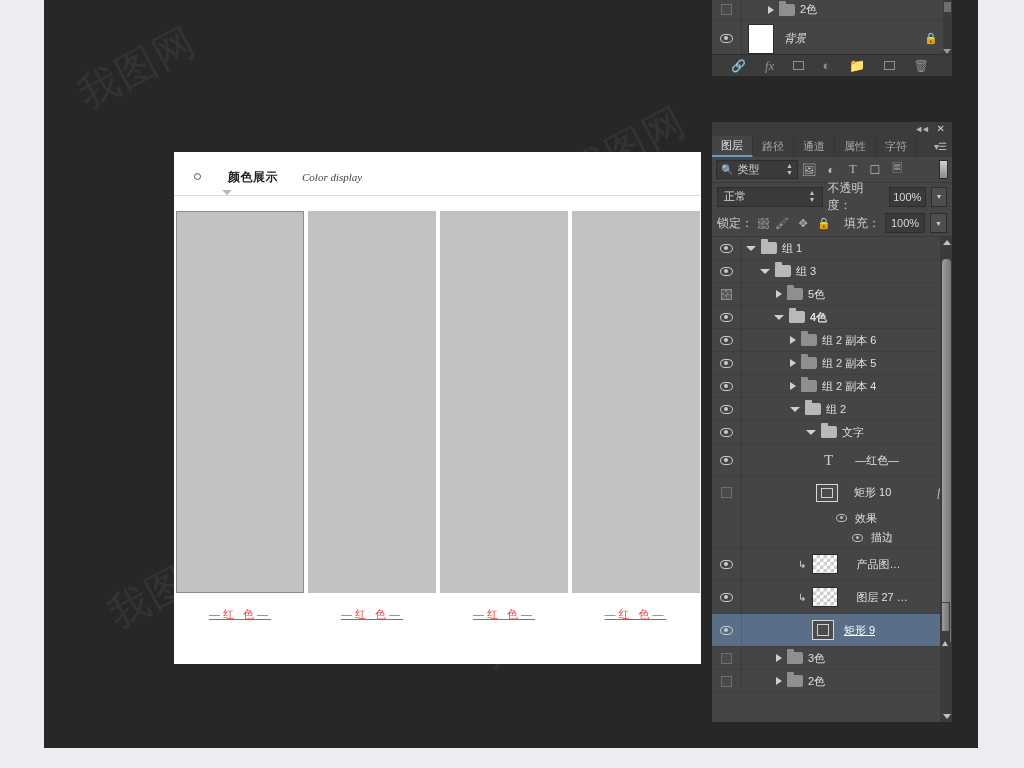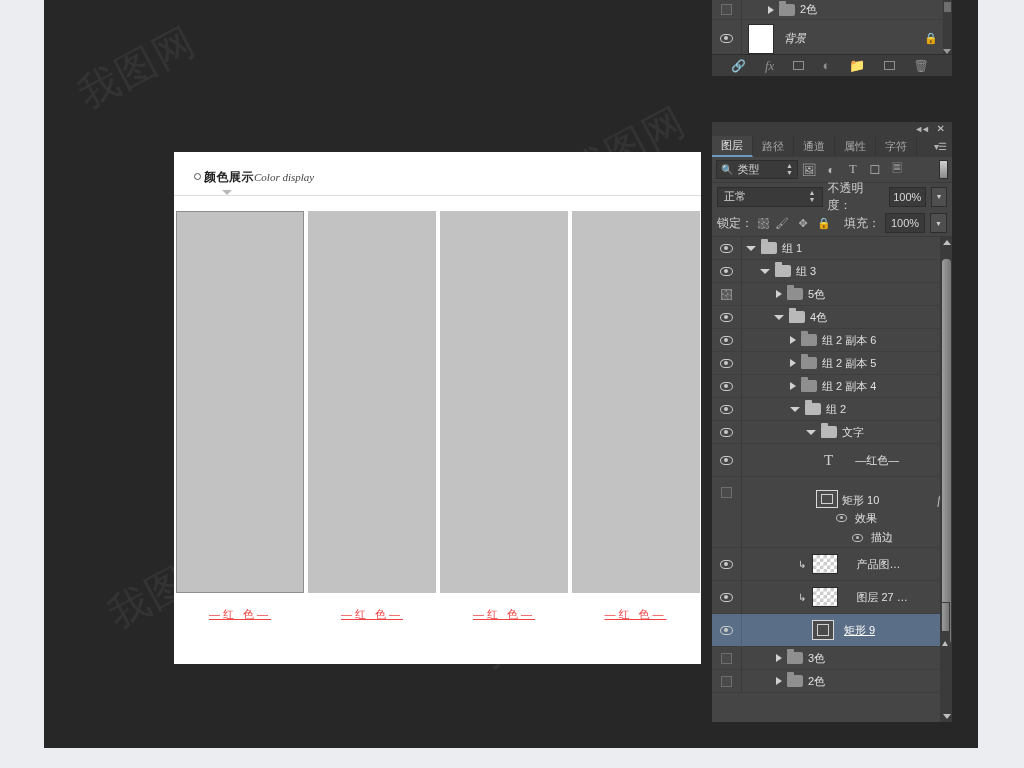--- a/index.html
+++ b/index.html
@@ -24,21 +24,21 @@
   
   #doc {
     position:absolute; left:130px; top:152px; width:527px; height:512px;
     background:#ffffff;
   }
   #doc-header {
     position:relative; height:44px; border-bottom:1px solid #dcdcdc;
   }
   #doc-header-inner {
     position:absolute; left:20px; top:15px;
-    display:flex; align-items:baseline; gap:0;
+    display:flex; align-items:baseline; gap:24px;
   }
   .circ {
     display:inline-block; width:7px; height:7px; border:1px solid #555;
     border-radius:50%; margin-right:3px; position:relative; top:-1px;
   }
   #title-cn { font-size:12px; color:#222; font-weight:bold; letter-spacing:.5px; }
   #title-en { font-size:11px; color:#444; font-style:italic;
               font-family:"Liberation Serif", serif; }
   #hdr-caret {
     position:absolute; left:48px; top:38px;
@@ -461,21 +461,21 @@
           <span class="tri closed"></span>
           <span class="folder dark"></span>
           <span class="lname">5色</span>
         </div>
       </div>
 
       <div class="layer-row">
         <div class="eye-cell">
             <span class="eye"></span>
           </div>
-        <div class="row-body" style="padding-left:32px;">
+        <div class="row-body" style="padding-left:32px;font-weight:bold;">
           <span class="tri"></span>
           <span class="folder"></span>
           <span class="lname">4色</span>
         </div>
       </div>
 
       <div class="layer-row">
         <div class="eye-cell">
             <span class="eye"></span>
           </div>
@@ -537,21 +537,21 @@
         <div class="row-body" style="padding-left:82px;gap:22px;">
           <span class="tico">T</span>
           <span class="lname">—红色—</span>
         </div>
       </div>
 
       <div class="layer-row" style="height:31px;border-bottom:none;">
         <div class="eye-cell" style="height:31px;">
             <span class="eye-empty"></span>
           </div>
-        <div class="row-body" style="padding-left:74px;gap:4px;align-items:flex-end;">
+        <div class="row-body" style="padding-left:74px;gap:16px;">
           <span class="vec-thumb"></span>
           <span class="lname">矩形 10</span>
           <span class="fx">fx</span>
         </div>
       </div>
 
       <div class="layer-row" style="height:20px;border-bottom:none;">
         <div class="eye-cell" style="height:20px;"></div>
         <div class="row-body" style="padding-left:94px;gap:8px;">
           <span class="smalleye"></span>

